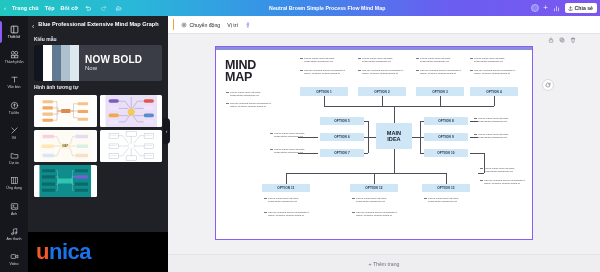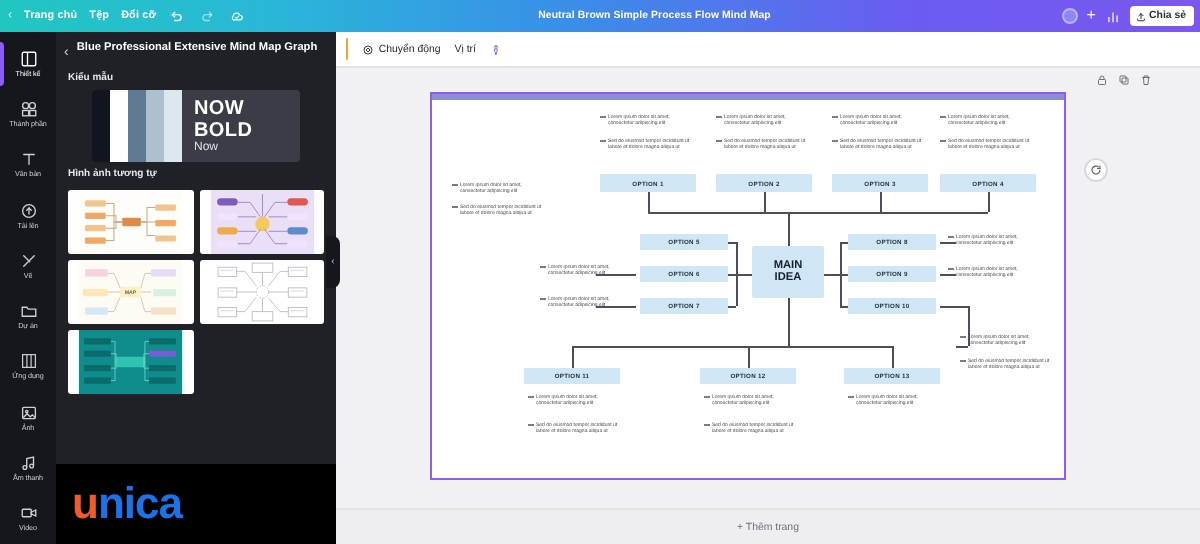--- a/index.html
+++ b/index.html
@@ -57,21 +57,21 @@
   
   .panel {
     position:absolute; left:28px; top:16px; width:140px; height:256px;
     background:#1f2127; overflow:hidden;
   }
   .panel-head { display:flex; align-items:flex-start; gap:4px; padding:5px 6px 3px 4px; }
   .panel-back { font-size:7px; color:#cfd2d8; padding-top:2px; }
   .panel-title { font-size:5.6px; font-weight:bold; line-height:7.5px; color:#fff; }
   .panel-sec { font-size:5px; font-weight:bold; color:#e6e8ec; padding:3px 6px 3px 6px; }
   .style-card {
-    margin:0 18px; height:36px; background:#3a3d45; border-radius:2px;
+    margin:0 6px; height:36px; background:#3a3d45; border-radius:2px;
     display:flex; align-items:center; overflow:hidden;
   }
   .swatches { display:flex; height:100%; }
   .sw { width:9px; height:100%; }
   .style-txt { padding-left:6px; }
   .style-name { font-size:10px; font-weight:bold; color:#fff; line-height:11px; letter-spacing:.2px; }
   .style-sub { font-size:6px; color:#dfe1e6; line-height:7px; }
   .thumbs { display:grid; grid-template-columns:1fr 1fr; gap:3px; padding:2px 6px 0 6px; }
   .thumb { height:32px; border-radius:1.5px; overflow:hidden; position:relative; background:#fff; }
   .thumb svg { width:100%; height:100%; display:block; }
@@ -511,20 +511,24 @@
               <path d="M8 7V4h8v3"></path>
               <path d="M7 7l1 14h8l1-14"></path>
           </svg>
         </span>
       </div>
 
       <div class="page">
         <div class="mm">
           <div class="mm-bar"></div>
 
+          <div class="mm-title">
+            <div>MIND</div>
+            <div>MAP</div>
+          </div>
 
           <div class="lorem nb" style="left:14px; top:44px;">Lorem ipsum dolor sit amet, consectetur adipiscing elit</div>
           <div class="lorem nb" style="left:14px; top:55px;">Sed do eiusmod tempor incididunt ut labore et dolore magna aliqua ut</div>
 
           <div class="lorem nb" style="left:88px; top:10px;">Lorem ipsum dolor sit amet, consectetur adipiscing elit</div>
           <div class="lorem nb" style="left:88px; top:22px;">Sed do eiusmod tempor incididunt ut labore et dolore magna aliqua ut</div>
           <div class="lorem nb" style="left:146px; top:10px;">Lorem ipsum dolor sit amet, consectetur adipiscing elit</div>
           <div class="lorem nb" style="left:146px; top:22px;">Sed do eiusmod tempor incididunt ut labore et dolore magna aliqua ut</div>
           <div class="lorem nb" style="left:204px; top:10px;">Lorem ipsum dolor sit amet, consectetur adipiscing elit</div>
           <div class="lorem nb" style="left:204px; top:22px;">Sed do eiusmod tempor incididunt ut labore et dolore magna aliqua ut</div>

